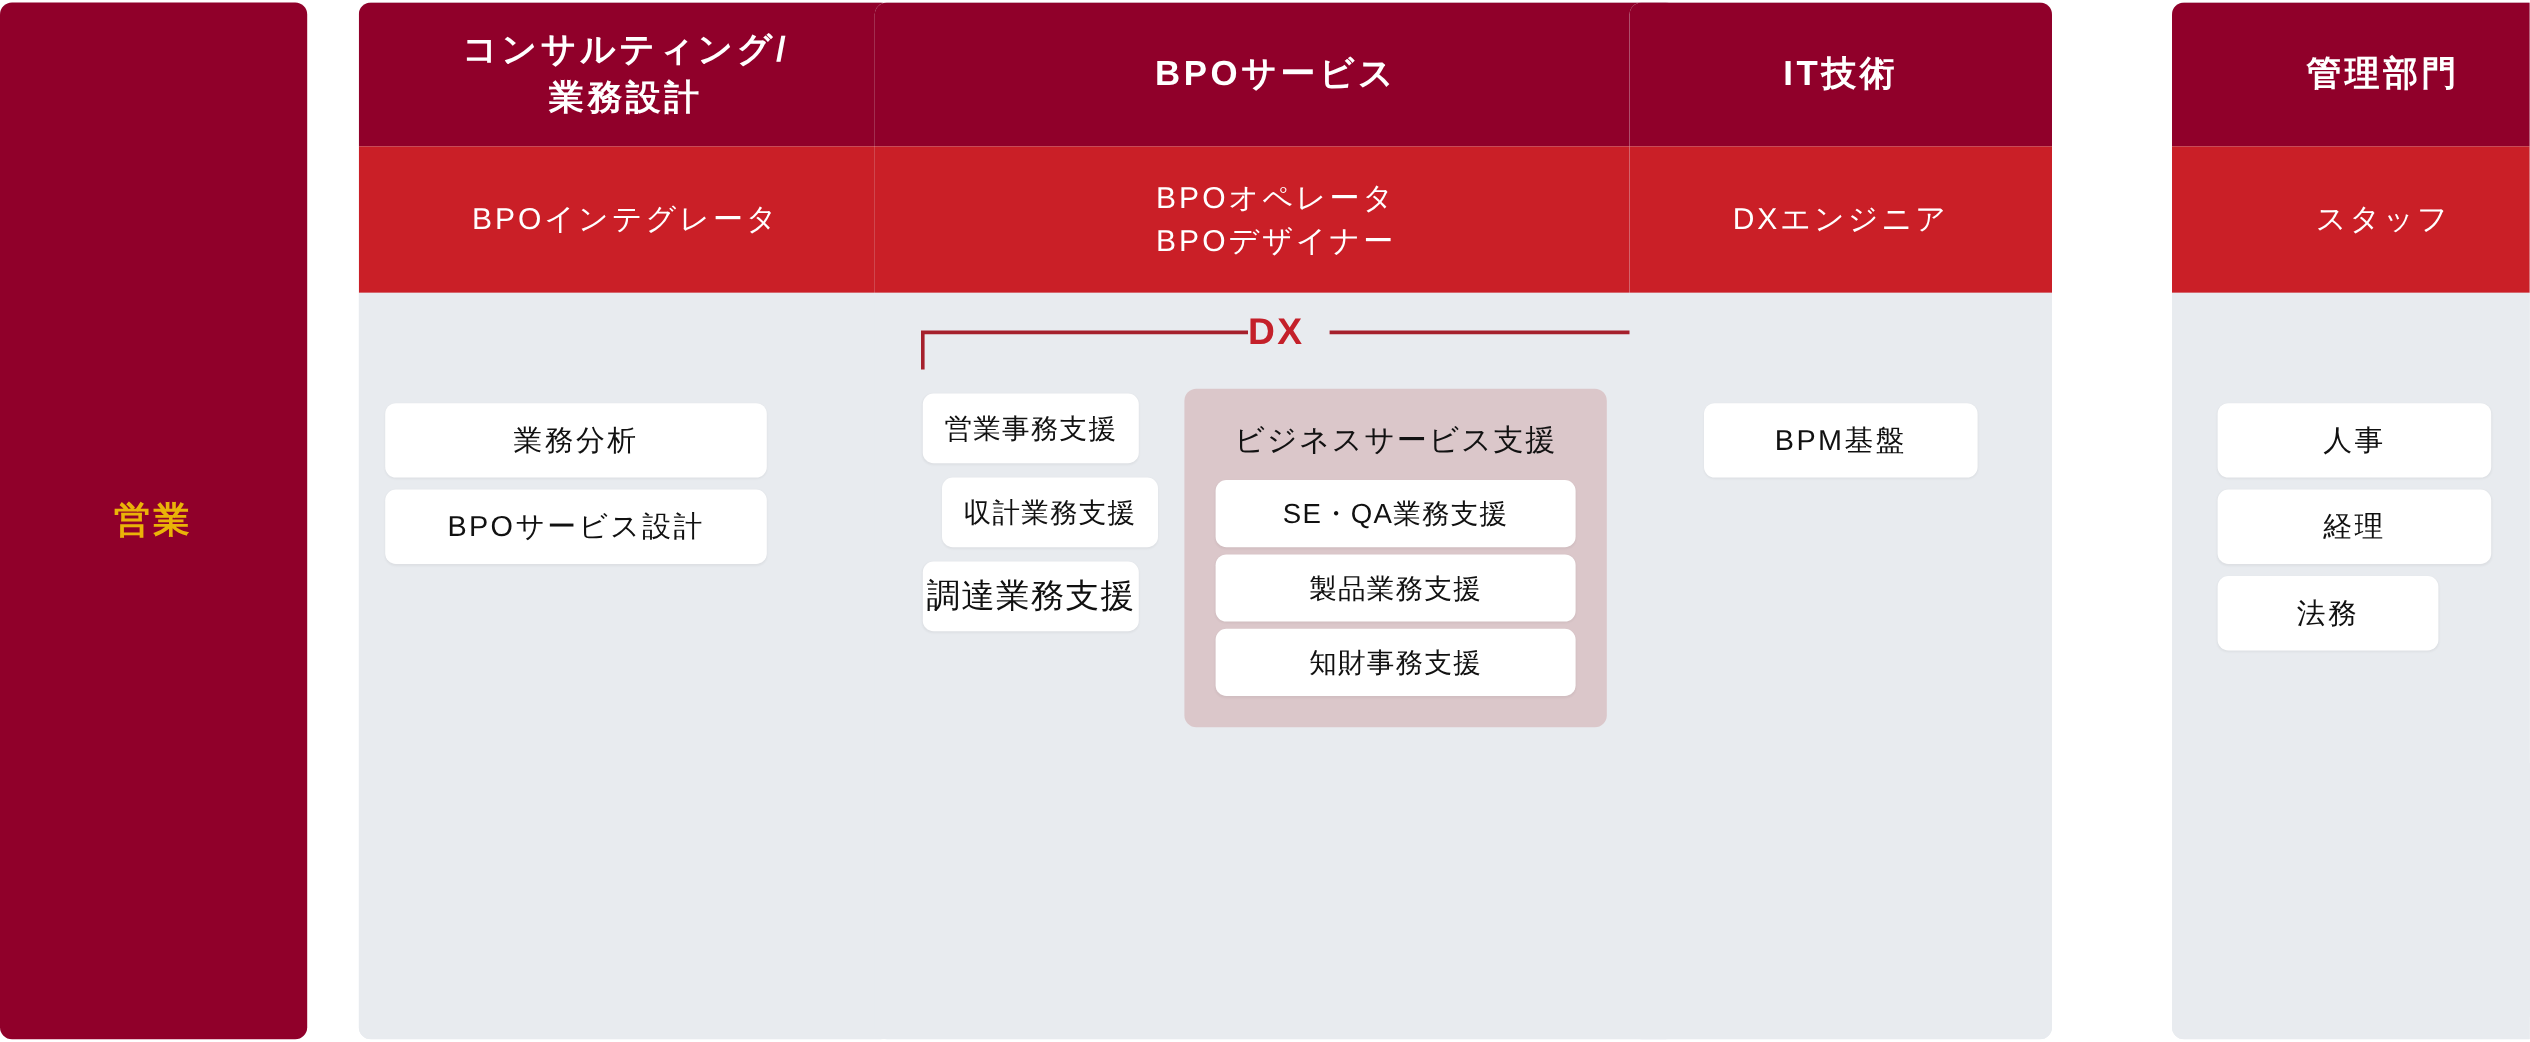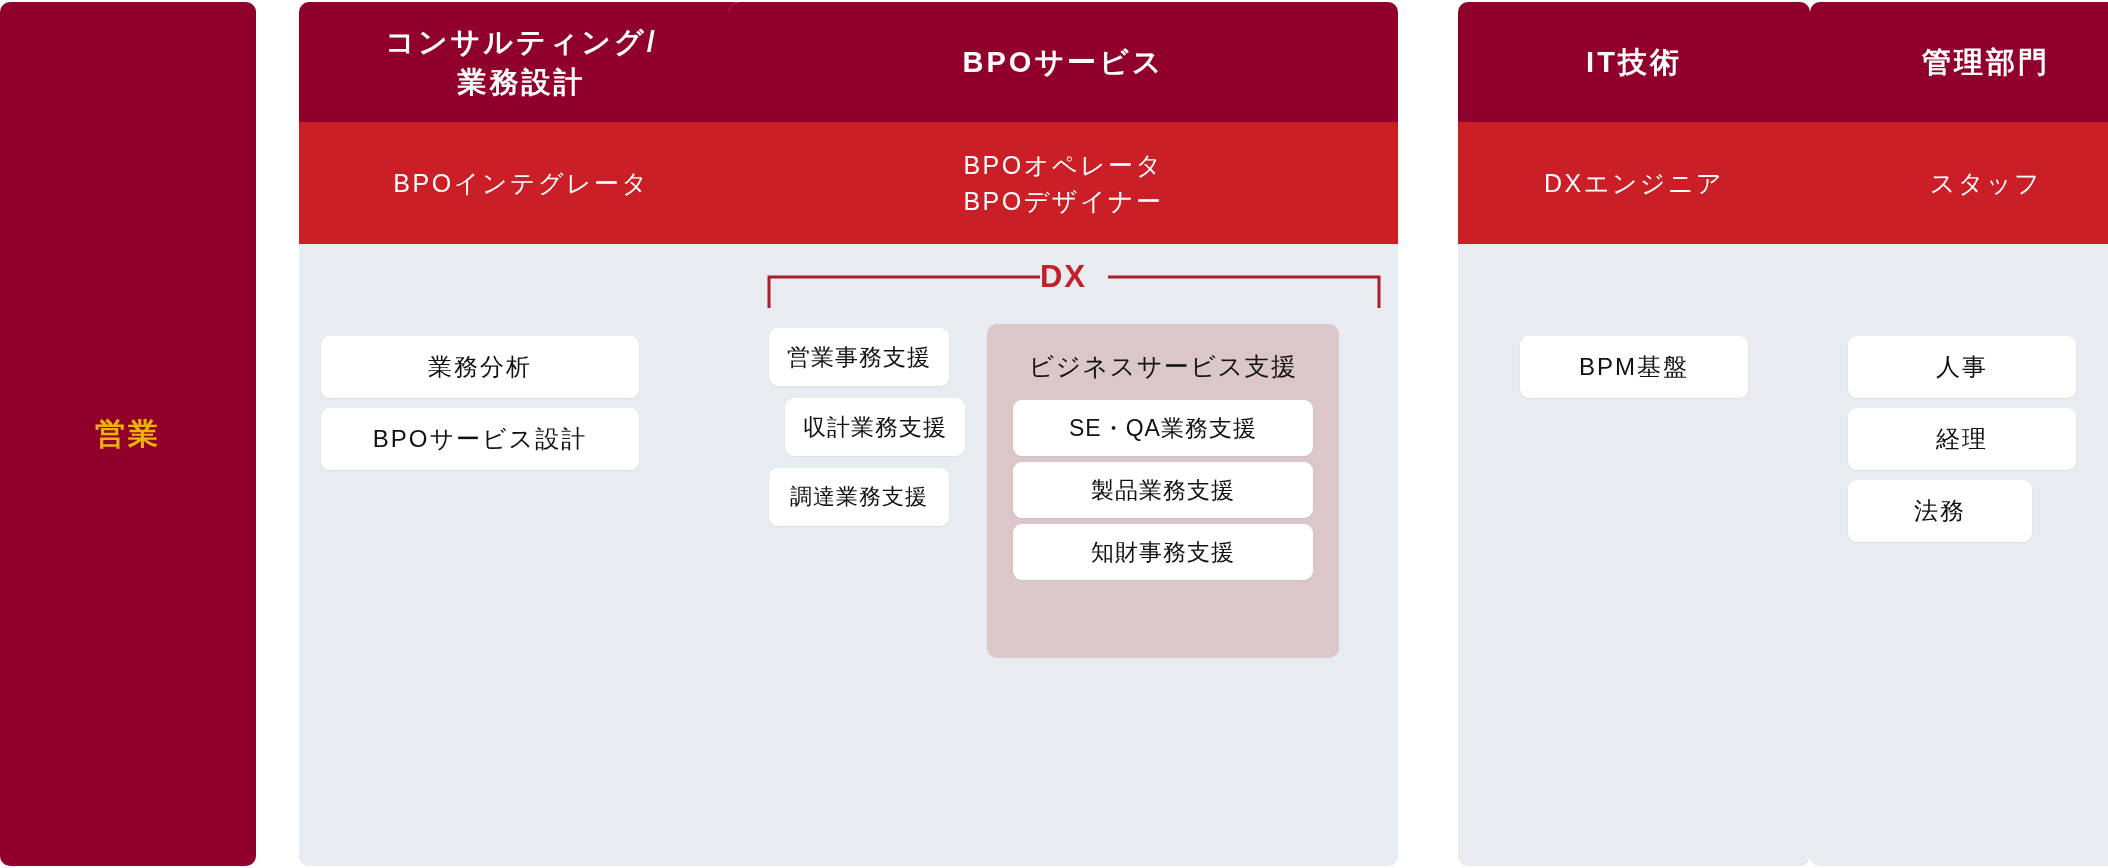--- a/index.html
+++ b/index.html
@@ -186,33 +186,33 @@
       <div class="dx-wrap">
         <svg width="669" height="200" style="position:absolute;left:0;top:0;">
           <path d="M40 64 L40 33 L311 33" fill="none" stroke="#a5202c" stroke-width="3"></path>
           <path d="M379 33 L650 33 L650 64" fill="none" stroke="#a5202c" stroke-width="3"></path>
         </svg>
         <div class="dx-label" style="left:0; top:17px; width:669px; text-align:center;">DX</div>
       </div>
 
       <div class="chip" style="left:40px; top:84px; width:180px; height:58px; font-size:23px; letter-spacing:1px;">営業事務支援</div>
       <div class="chip" style="left:40px; top:154px; width:180px; height:58px; font-size:23px; letter-spacing:1px;margin-left:16px;">収計業務支援</div>
-      <div class="chip" style="left:40px; top:224px; width:180px; height:58px; font-size:22px; letter-spacing:1px;">調達業務支援</div>
-
-      <div class="group-panel" style="left:258px; top:80px; width:352px; height:334px;">
+      <div class="chip" style="left:40px; top:224px; width:180px; height:58px; font-size:28px; letter-spacing:1px;">調達業務支援</div>
+
+      <div class="group-panel" style="left:258px; top:80px; width:352px; height:282px;">
         <div class="group-title" style="top:26px;">ビジネスサービス支援</div>
         <div class="chip" style="left:26px; top:138px; width:300px; height:56px; font-size:23px; letter-spacing:1px;">製品業務支援</div>
         <div class="chip" style="left:26px; top:76px; width:300px; height:56px; font-size:23px; letter-spacing:1px;">SE・QA業務支援</div>
         <div class="chip" style="left:26px; top:200px; width:300px; height:56px; font-size:23px; letter-spacing:1px;">知財事務支援</div>
       </div>
 
     </div>
   </div>
 
-  <div class="column stacked" style="left:1458px; width:352px;">
+  <div class="column stacked" style="left:1358px; width:352px;">
     <div class="col-head">
       <div>
         <div>IT技術</div>
       </div>
     </div>
     <div class="col-sub">
       <div>
         <div>DXエンジニア</div>
       </div>
     </div>

